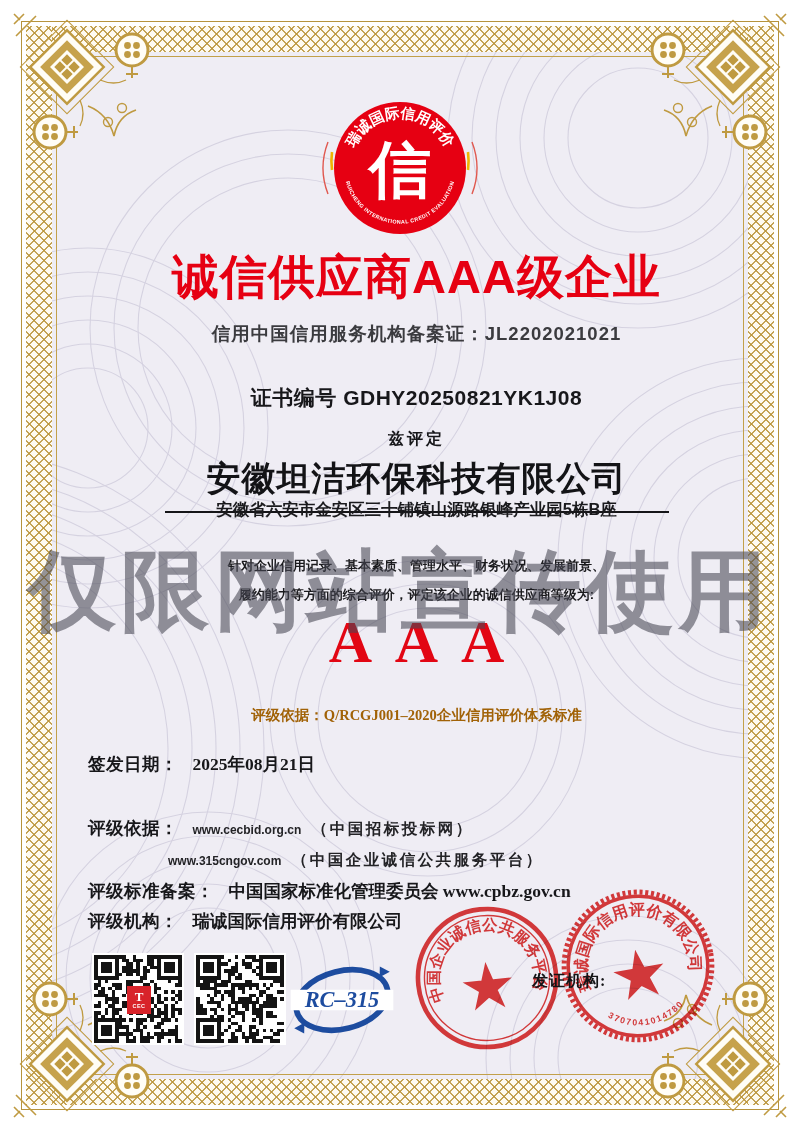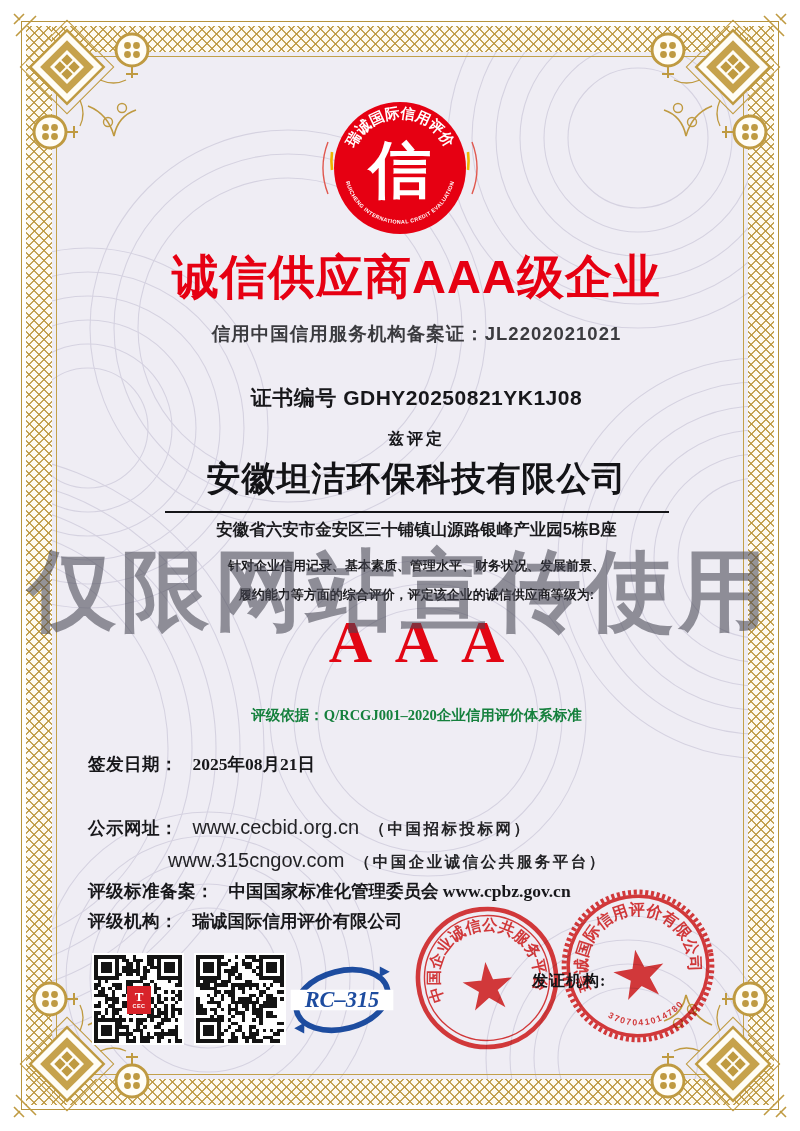--- a/index.html
+++ b/index.html
@@ -37,31 +37,31 @@
 
   .title{top:246px;font-size:47px;font-weight:900;color:#e60012;letter-spacing:1px;
          font-family:"Liberation Sans",sans-serif;}
   .subtitle{top:321px;font-size:18.5px;font-weight:700;color:#3b3b3f;letter-spacing:1px;}
   .cert-number{top:384px;font-size:21px;font-weight:800;color:#17171a;letter-spacing:.5px;}
   .hereby{top:429px;font-size:16px;font-weight:700;color:#17171a;letter-spacing:3px;
           font-family:"Liberation Serif",serif;}
   .company-line{top:456px;}
   .company-line span{display:inline-block;padding:0 42px 9px 42px;border-bottom:2px solid #151518;
           font-size:34px;font-weight:900;color:#131316;font-family:"Liberation Serif",serif;letter-spacing:1px;}
-  .address{top:519px;font-size:16.5px;font-weight:800;color:#1a1a1d;}
+  .address{top:499px;font-size:16.5px;font-weight:800;color:#1a1a1d;}
   .evaluation{top:551px;font-size:13px;font-weight:800;color:#1a1a1d;line-height:29px;}
   .grade{top:608px;font-size:60px;font-weight:700;color:#e20613;letter-spacing:.38em;text-indent:.38em;
          font-family:"Liberation Serif",serif;}
-  .basis{top:706px;font-size:14.5px;font-weight:800;color:#15803d;
+  .basis{top:706px;font-size:14.5px;font-weight:800;color:#a16207;
          font-family:"Liberation Serif",serif;}
 
   .detail-row{left:88px;font-size:17.5px;font-weight:800;color:#17171a;white-space:nowrap;
               font-family:"Liberation Serif",serif;}
   .detail-row .lbl{letter-spacing:.5px;margin-right:10px;}
-  .detail-row .url{font-family:"Liberation Sans",sans-serif;font-weight:400;font-size:20px;color:#232326;}
+  .detail-row .url{font-family:"Liberation Sans",sans-serif;font-weight:700;font-size:12px;color:#232326;}
   .detail-row .note{font-family:"Liberation Sans",sans-serif;font-weight:700;font-size:15.5px;
                     letter-spacing:2.5px;color:#232326;margin-left:6px;}
   .r1{top:752px;} .r2{top:784px;} .r3{top:816px;} .r4{top:849px;left:168px;}
   .r5{top:879px;} .r6{top:909px;}
 
   .qr{width:92px;height:92px;background:#fff;padding:2px;box-sizing:border-box;}
   .qr1{left:92px;top:953px;}
   .qr2{left:194px;top:953px;}
   .qr-grid{width:100%;height:100%;}
   .qr-badge{position:absolute;left:35px;top:33px;width:24px;height:28px;background:#d8232a;
@@ -317,21 +317,21 @@
   </div>
 
   <div class="abs center grade">AAA</div>
   <div class="abs center basis">评级依据：Q/RCGJ001–2020企业信用评价体系标准</div>
 
   <div class="abs detail-row r1">
     <span class="lbl">签发日期：</span>
     <span class="val">2025年08月21日</span>
   </div>
   <div class="abs detail-row r3">
-    <span class="lbl">公示网址：</span>
+    <span class="lbl">评级依据：</span>
     <span class="url">www.cecbid.org.cn</span>
     <span class="note">（中国招标投标网）</span>
   </div>
   <div class="abs detail-row r4">
     <span class="url">www.315cngov.com</span>
     <span class="note">（中国企业诚信公共服务平台）</span>
   </div>
   <div class="abs detail-row r5">
     <span class="lbl">评级标准备案：</span>
     <span class="val">中国国家标准化管理委员会</span>

